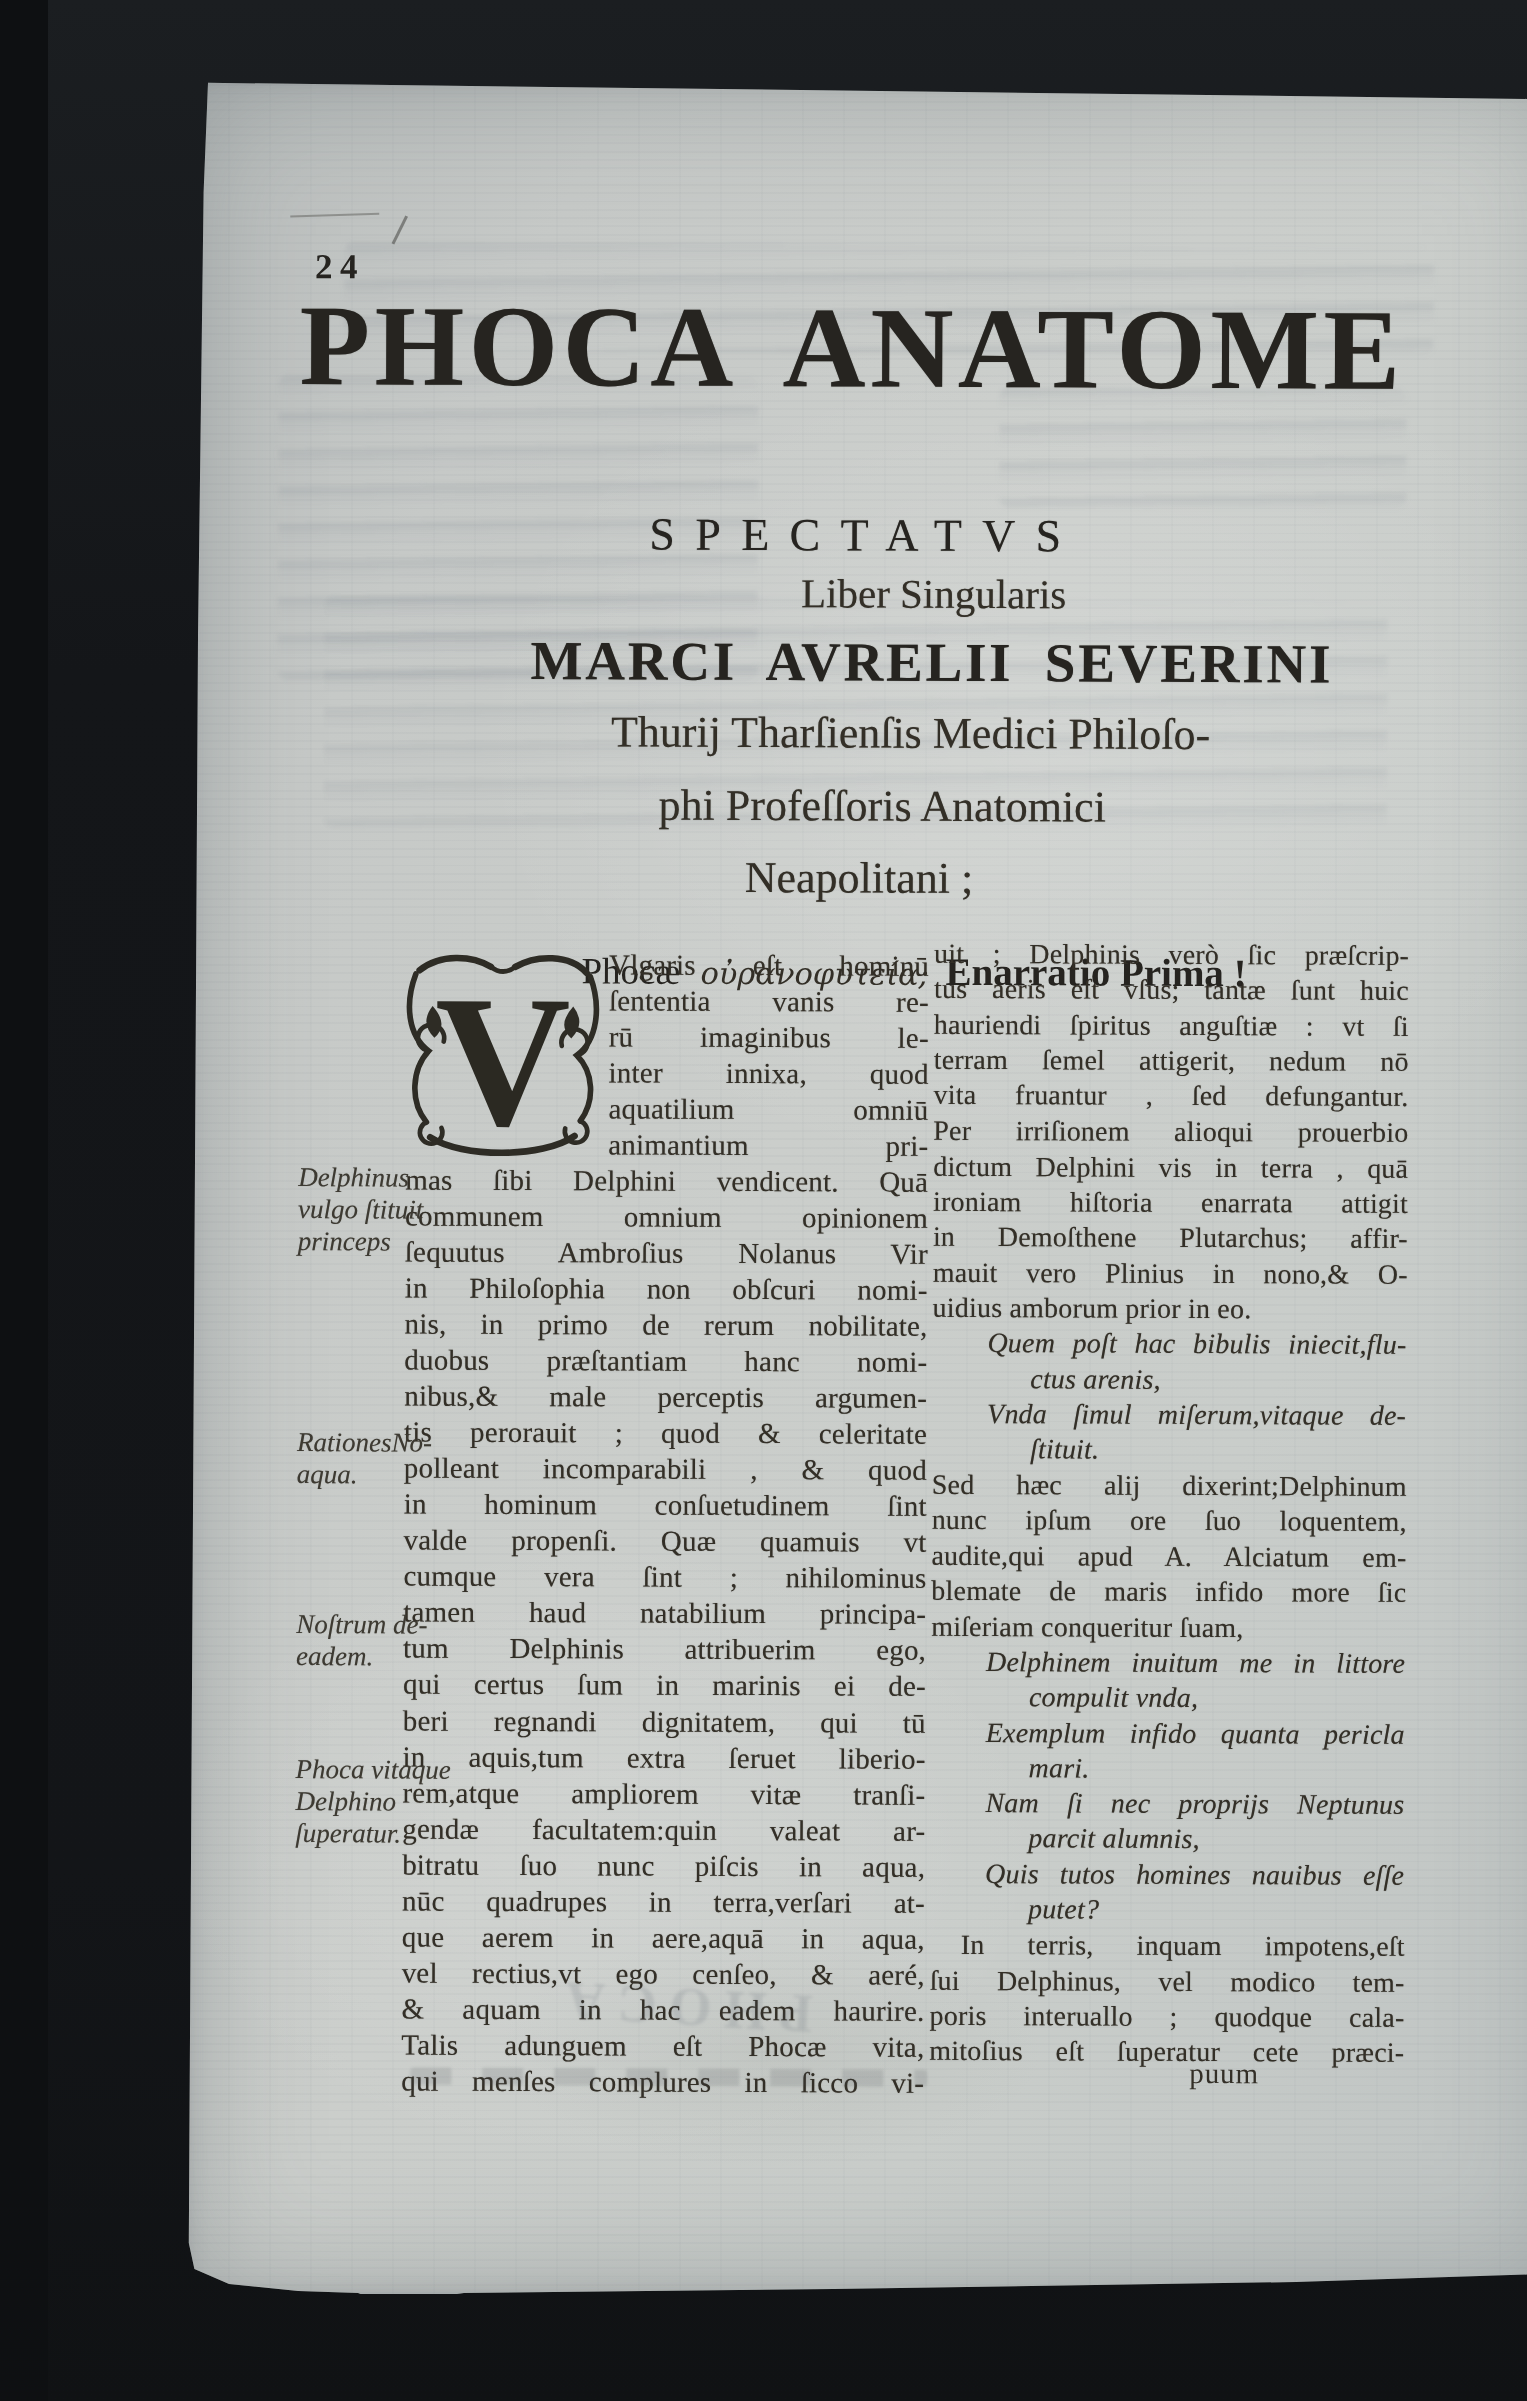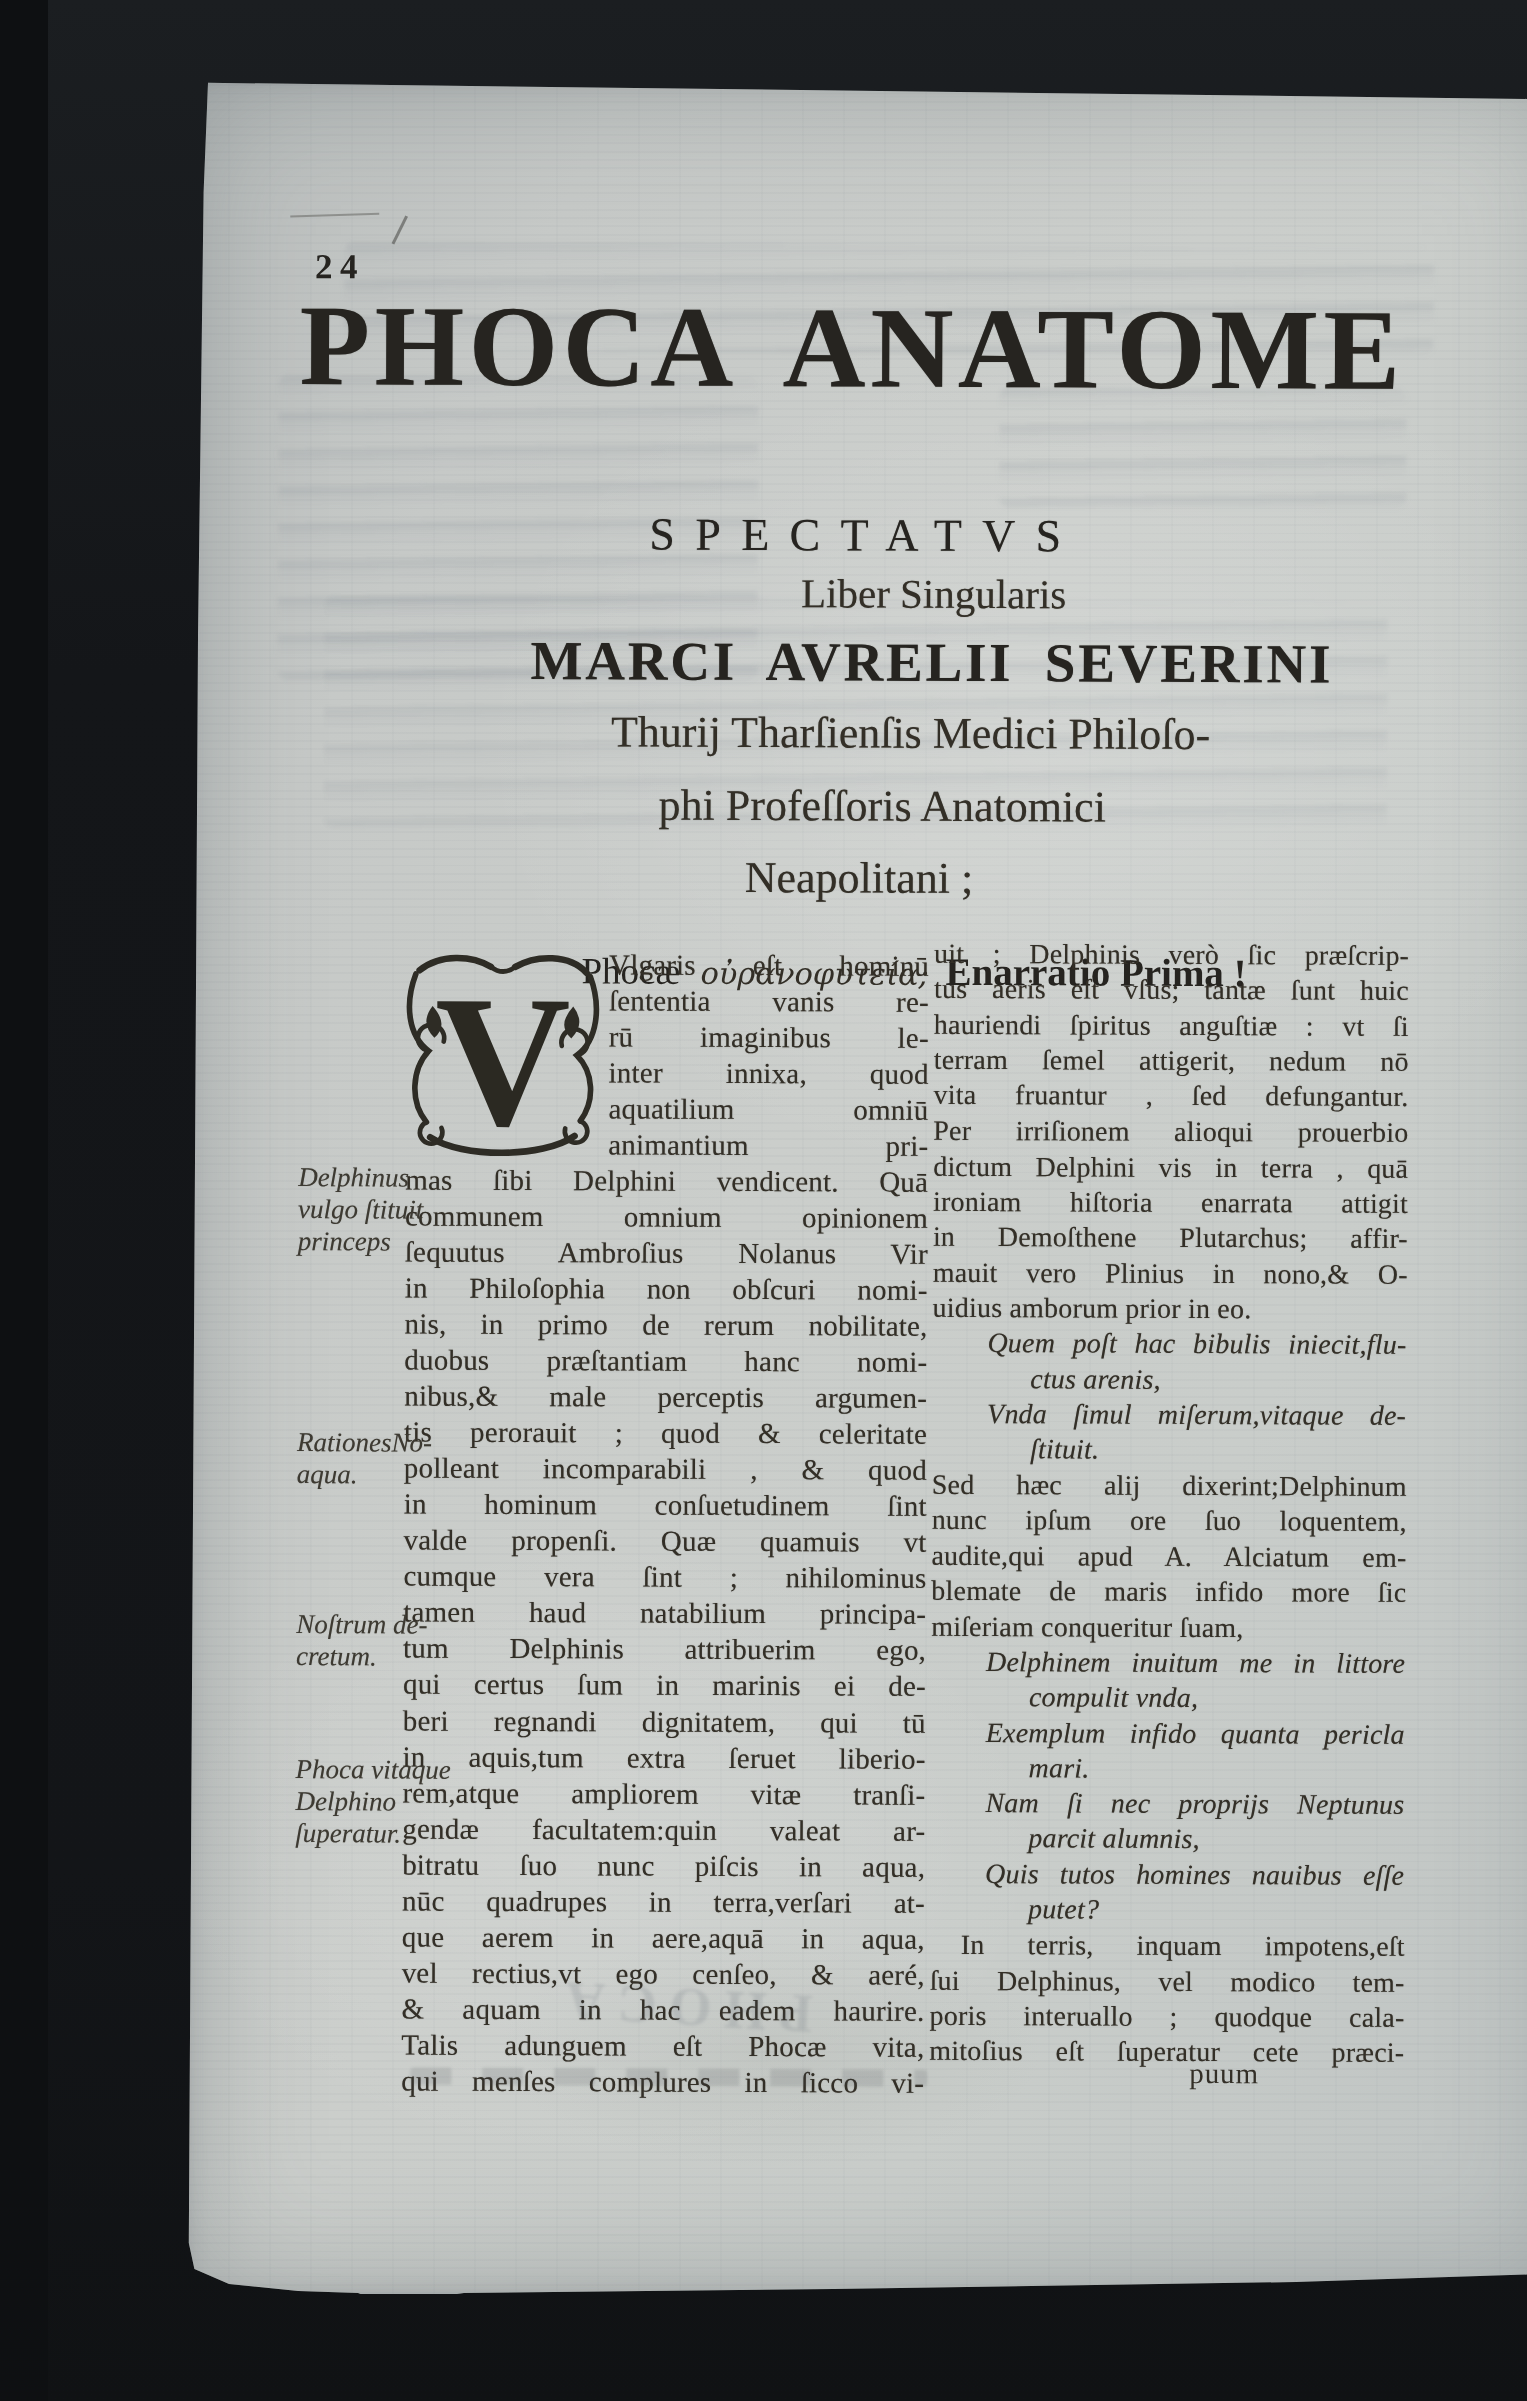--- a/index.html
+++ b/index.html
@@ -231,21 +231,21 @@
             <div class="mline">Delphinus</div>
             <div class="mline">vulgo ſtituit</div>
             <div class="mline">princeps</div>
           </div>
           <div class="mnote" style="top: 1347px;">
             <div class="mline">RationesNo-</div>
             <div class="mline">aqua.</div>
           </div>
           <div class="mnote" style="top: 1529px;">
             <div class="mline">Noſtrum de-</div>
-            <div class="mline">cretum.</div>
+            <div class="mline">eadem.</div>
           </div>
           <div class="mnote" style="top: 1674px;">
             <div class="mline">Phoca vitaque</div>
             <div class="mline">Delphino</div>
             <div class="mline">ſuperatur.</div>
           </div>
         </div>
 
       <div class="catchword">puum</div>
 

